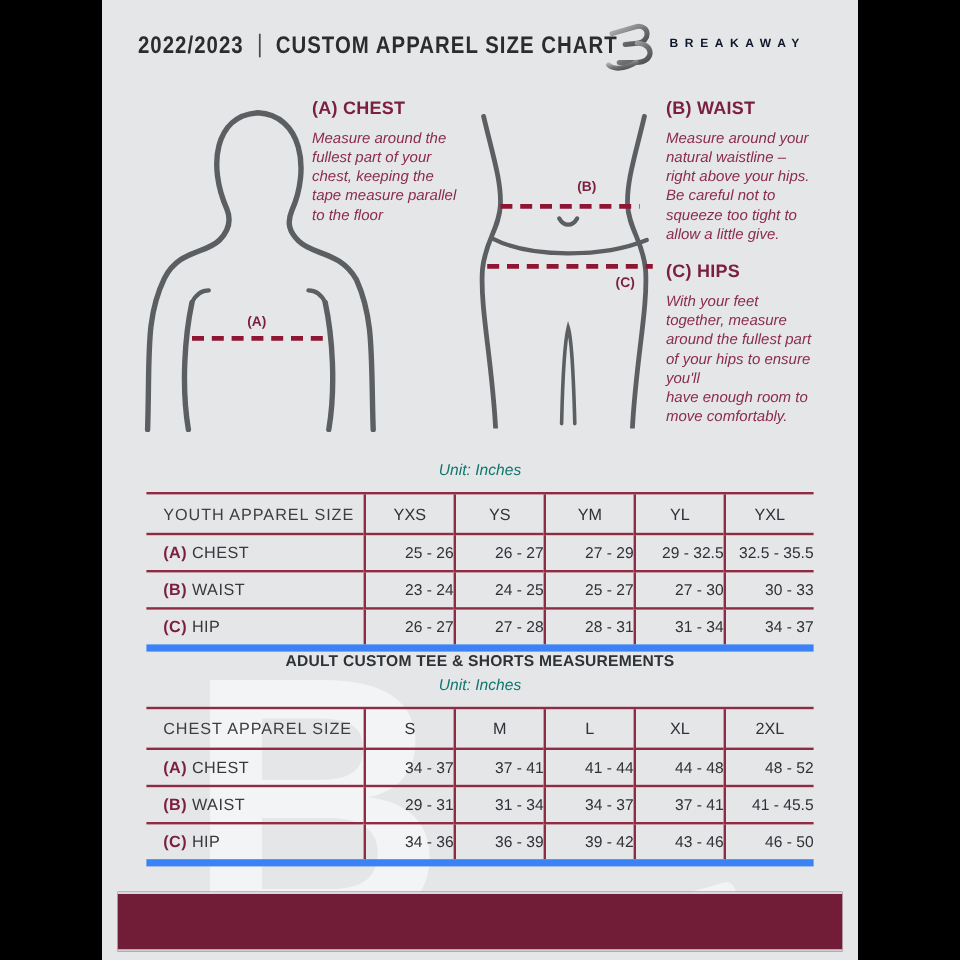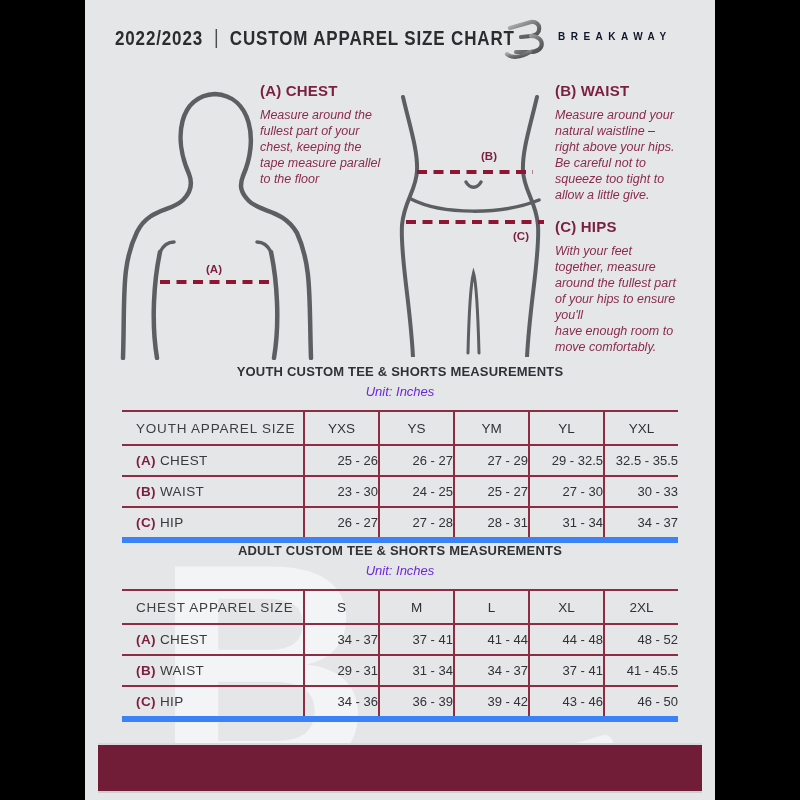--- a/index.html
+++ b/index.html
@@ -23,21 +23,21 @@
               color:#8a2c4c;white-space:pre-line;}
   .chest-block{position:absolute;left:175px;top:82px;width:170px;z-index:2;}
   .waist-block{position:absolute;left:470px;top:82px;width:160px;z-index:2;}
   .hips-block{position:absolute;left:470px;top:218px;width:160px;z-index:2;}
   .line-label{position:absolute;font-weight:700;font-size:11.5px;color:#7a1f3d;z-index:2;}
 
   
   .sec-title{position:absolute;left:0;width:630px;text-align:center;font-weight:700;
              font-size:13px;letter-spacing:.2px;color:#2f3235;z-index:1;}
   .sec-unit{position:absolute;left:0;width:630px;text-align:center;font-style:italic;
-            font-size:13px;color:#6d28d9;z-index:1;}
+            font-size:13px;color:#0f766e;z-index:1;}
   .tbl-wrap{position:absolute;left:37px;z-index:1;}
   table.size-table{border-collapse:collapse;table-layout:fixed;width:556px;}
   .size-table th,.size-table td{border-top:2px solid #8e2c44;border-left:2px solid #8e2c44;
             padding:0;background:transparent;margin-top:32px;}
   .size-table th:first-child,.size-table td:first-child{border-left:none;}
   .size-table tr:last-child td{border-bottom:6px solid #3b82f6;}
   .size-table th{height:32px;font-weight:400;font-size:13.5px;color:#2f3236;text-align:center;}
   .size-table th.first{font-weight:400;text-align:left;padding-left:14px;
             letter-spacing:.8px;color:#3c3f42;font-size:13.5px;}
   .size-table td{height:29px;font-size:13px;color:#2f3236;text-align:right;}
@@ -133,21 +133,20 @@
       <div class="guide-head">(C) HIPS</div>
       <div class="guide-body">With your feet
 together, measure
 around the fullest part
 of your hips to ensure
 you'll
 have enough room to
 move comfortably.</div>
     </div>
 
-    <div class="sec-title" style="top:364px;">YOUTH CUSTOM TEE &amp; SHORTS MEASUREMENTS</div>
     <div class="sec-unit" style="top:384px;">Unit: Inches</div>
     <div class="tbl-wrap" style="top:410px;">
       <table class="size-table">
         <colgroup>
             <col style="width:182px">
             <col style="width:75px">
             <col style="width:75px">
             <col style="width:75px">
             <col style="width:75px">
             <col style="width:74px">
@@ -164,21 +163,21 @@
         <tr>
           <td class="lbl"><span class="pfx">(A)</span><span>CHEST</span></td>
           <td>25 - 26</td>
           <td>26 - 27</td>
           <td>27 - 29</td>
           <td>29 - 32.5</td>
           <td>32.5 - 35.5</td>
         </tr>
         <tr>
           <td class="lbl"><span class="pfx">(B)</span><span>WAIST</span></td>
-          <td>23 - 30</td>
+          <td>23 - 24</td>
           <td>24 - 25</td>
           <td>25 - 27</td>
           <td>27 - 30</td>
           <td>30 - 33</td>
         </tr>
         <tr>
           <td class="lbl"><span class="pfx">(C)</span><span>HIP</span></td>
           <td>26 - 27</td>
           <td>27 - 28</td>
           <td>28 - 31</td>

